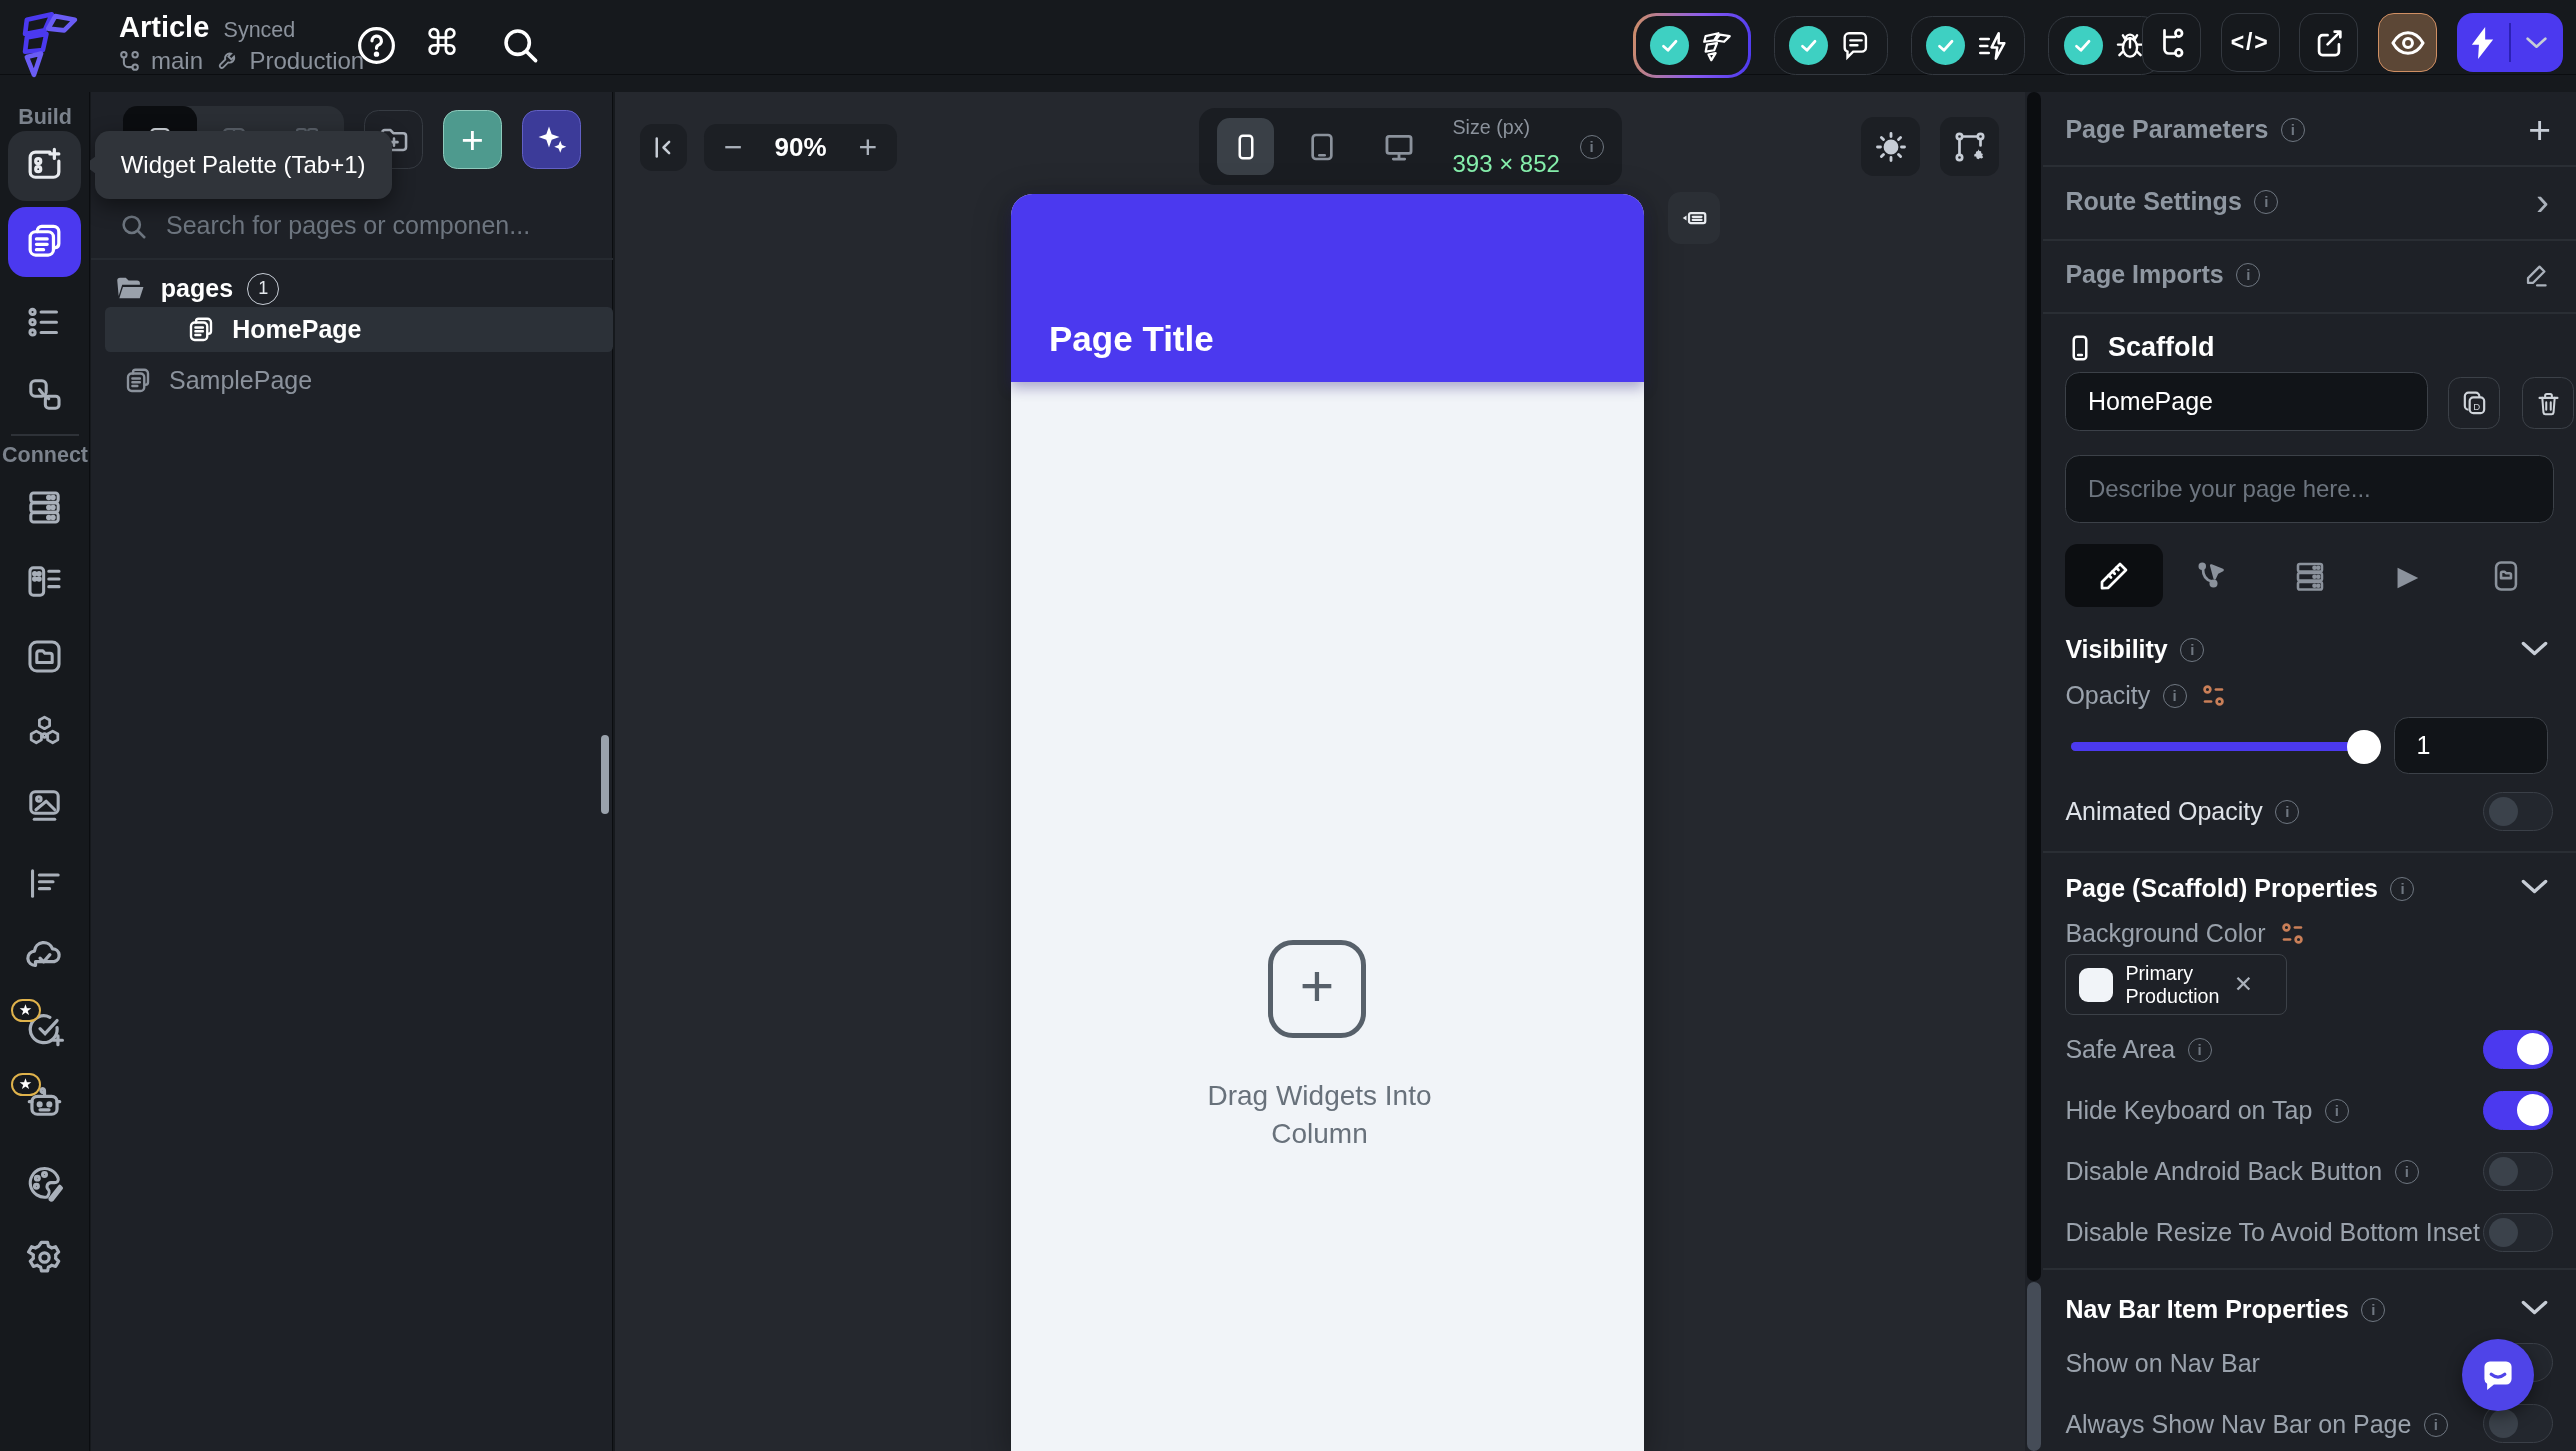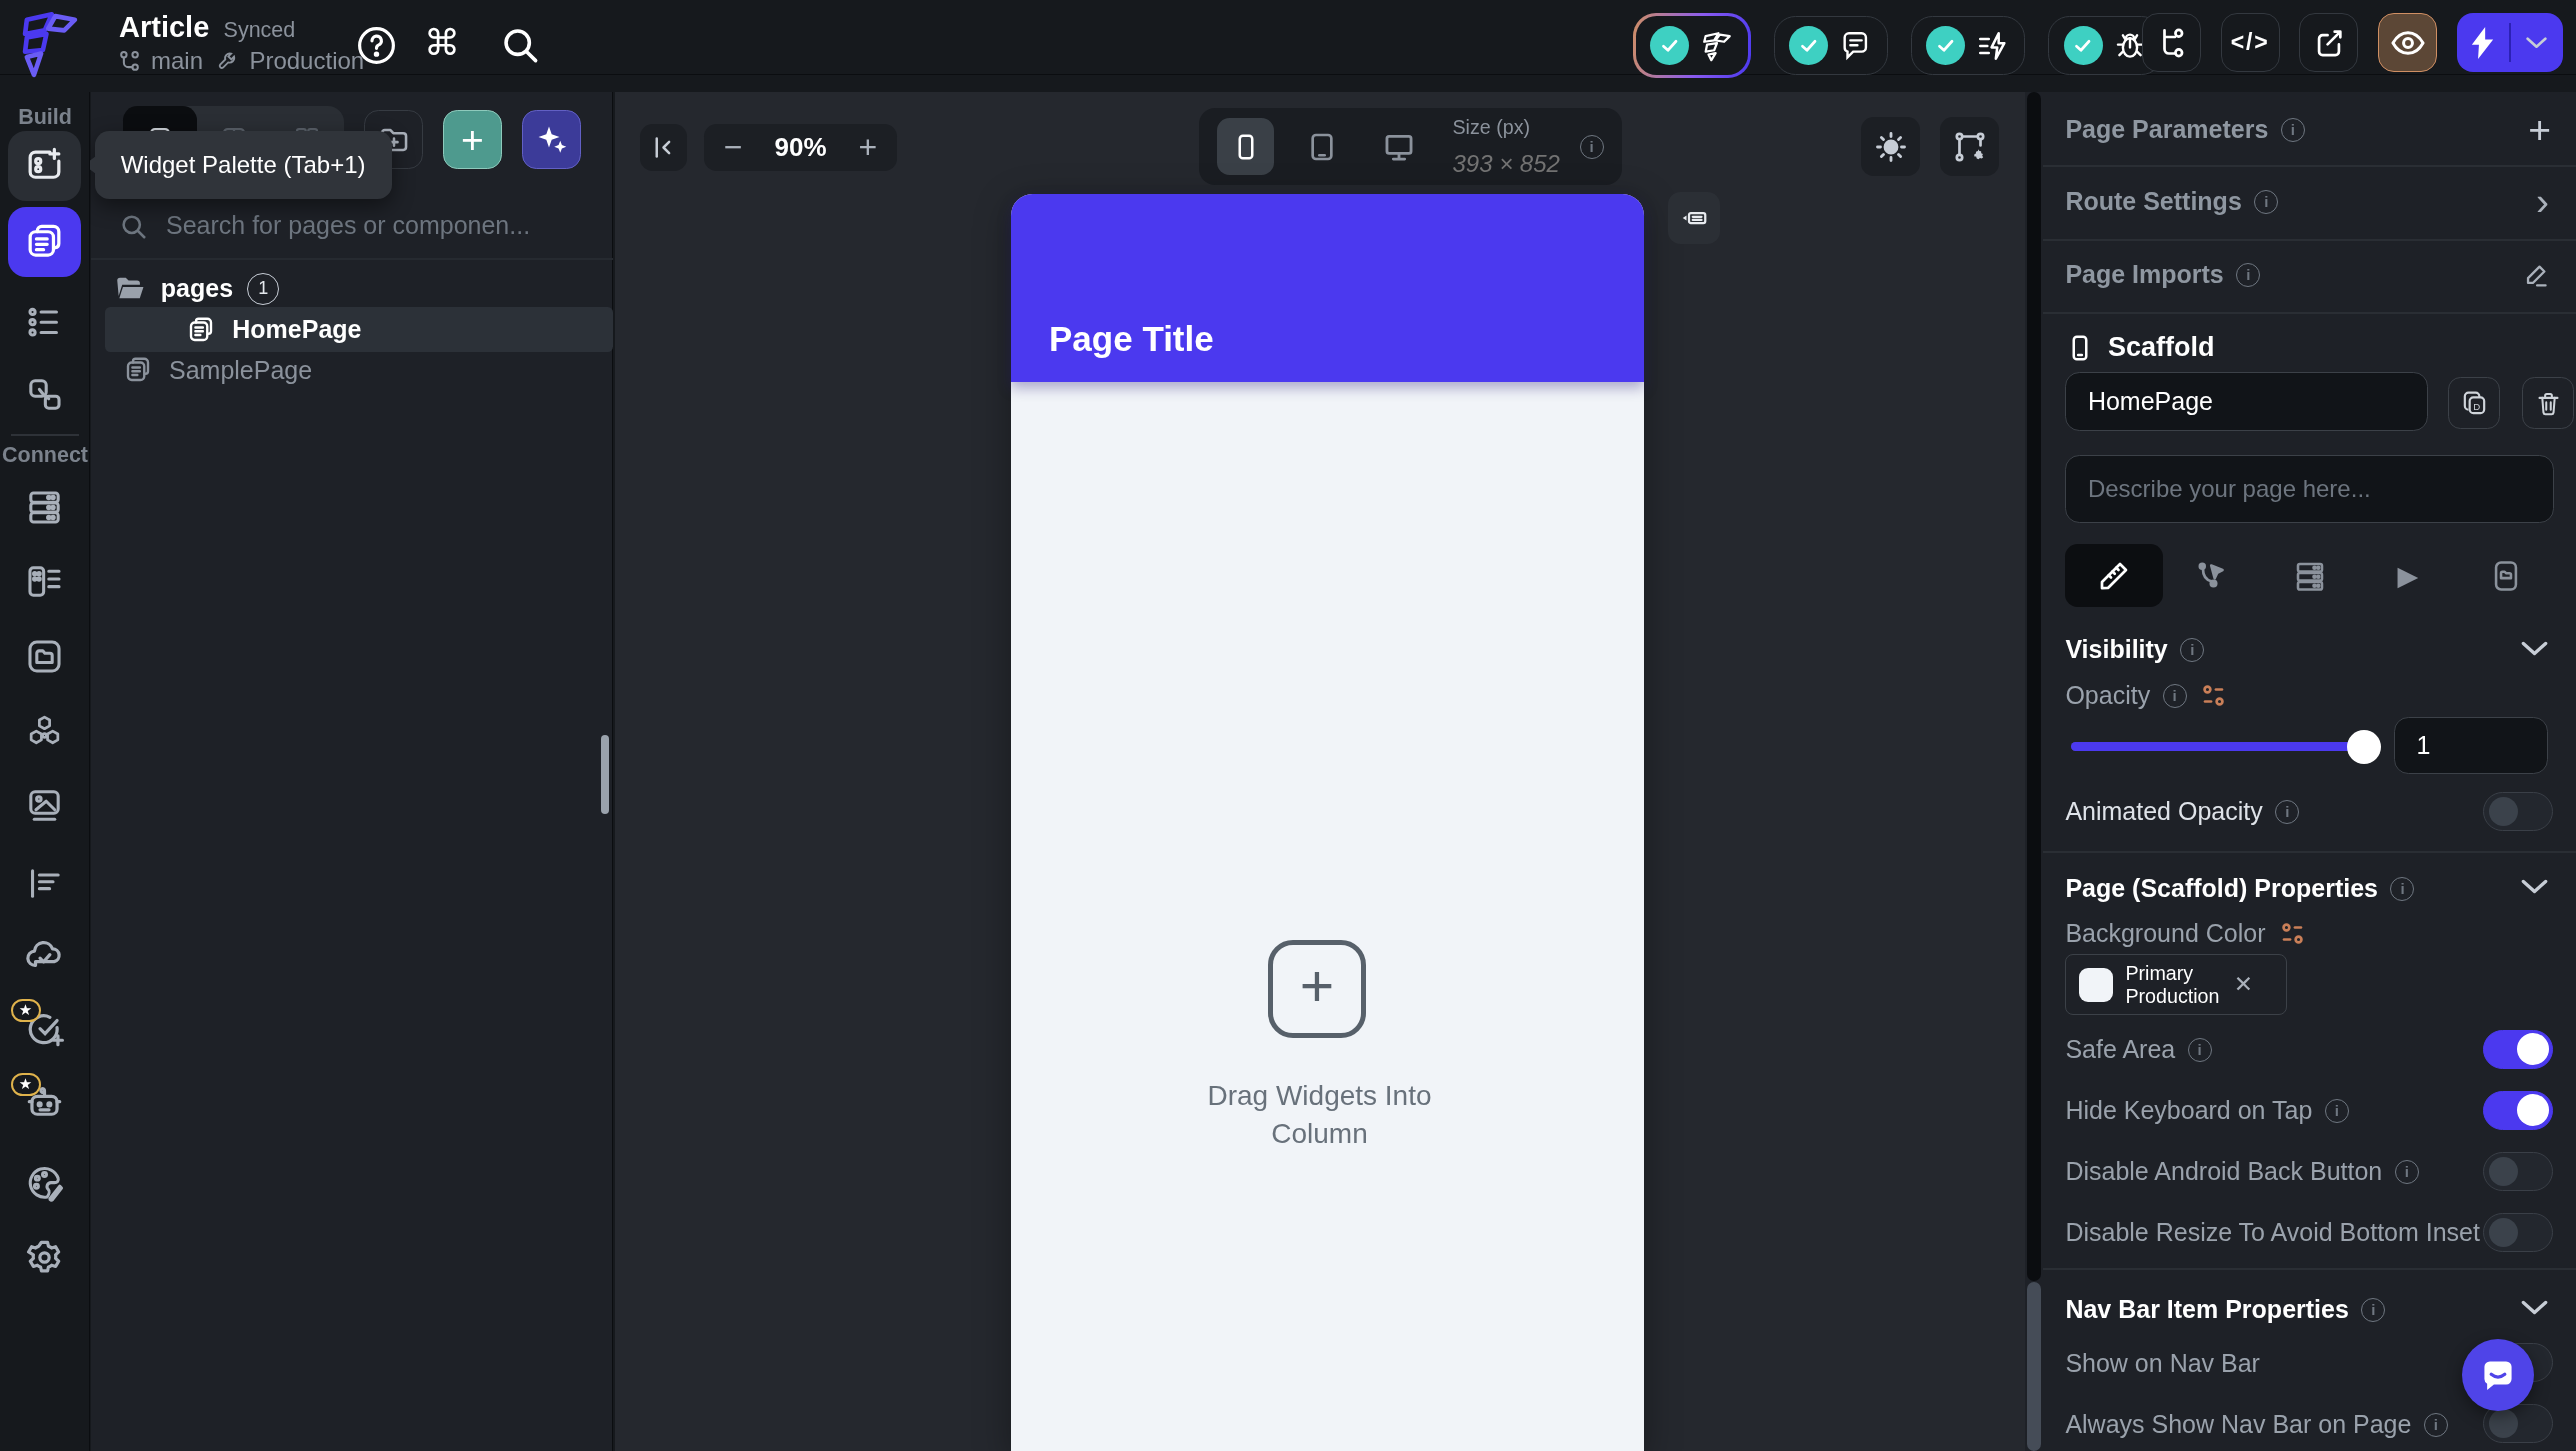--- a/index.html
+++ b/index.html
@@ -54,21 +54,21 @@
   
   #canvas{left:615px;top:92px;width:1410px;height:1360px;background:#25282e;}
   .cv-btn{background:#1c1f24;border-radius:12.5px;display:flex;align-items:center;justify-content:center;color:#c7cdd6;cursor:pointer;}
   .zoomctl{display:flex;align-items:center;justify-content:space-between;padding:0 19.7px;}
   .zoom-val{color:#fff;font-weight:bold;font-size:26px;}
   .zoom-pm{color:#aab1bb;font-size:32px;cursor:pointer;}
   .devsel{background:#1a1d22;border-radius:16px;display:flex;align-items:center;padding:0 18px;gap:19.7px;}
   .dev-tab{width:57px;height:57px;border-radius:12.5px;display:flex;align-items:center;justify-content:center;color:#8b929c;cursor:pointer;}
   .dev-tab.sel{background:#3a4047;color:#fff;}
   .size-lbl{font-size:19.7px;color:#8b929c;}
-  .size-val{font-size:24px;color:#737373;margin-top:11px;font-style:italic;}
+  .size-val{font-size:24px;color:#86efac;margin-top:11px;}
   .info-i{width:24px;height:24px;border:1.8px solid #6f7781;border-radius:50%;color:#6f7781;
      display:inline-flex;align-items:center;justify-content:center;font-size:15px;font-weight:bold;flex:none;}
   
   #phone{left:396px;top:102px;width:633px;height:1258px;background:#f1f4f8;border-radius:21.5px 21.5px 0 0;box-shadow:0 9px 36px rgba(0,0,0,.35);}
   #appbar{left:0;top:0;width:633px;height:188px;background:#4b39ef;border-radius:21.5px 21.5px 0 0;box-shadow:0 5.4px 12.5px rgba(40,30,120,.35);}
   .appbar-title{left:38px;bottom:23px;color:#fff;font-size:35px;font-weight:bold;}
   .plusbox{left:257px;top:746px;width:98px;height:98px;border:5.4px solid #57606a;border-radius:25px;display:flex;align-items:center;justify-content:center;color:#57606a;cursor:pointer;}
   .plusbox span{font-size:59px;font-weight:300;line-height:1;margin-top:-5.4px;}
   .drophint{left:107px;top:883px;width:403px;text-align:center;font-size:28px;line-height:38px;color:#68717b;}
   
@@ -499,21 +499,21 @@
     <span>
       <svg width="30" height="30" viewBox="0 0 24 24" fill="none" stroke="#fff" stroke-width="1.9" stroke-linecap="round">
           <rect x="4" y="6" width="13" height="14" rx="3"></rect>
           <path d="M7.5 10 h6 M7.5 13 h6 M7.5 16 h4"></path>
           <path d="M8 6 V5 a2 2 0 0 1 2-2 h7 a3 3 0 0 1 3 3 v7 a2 2 0 0 1-2 2"></path>
         </svg>
     </span>
     <span style="color:#fff;font-weight:bold;">HomePage</span>
   </div>
 
-  <div class="page-item abs" style="left:32px;top:250px;height:43px;align-items:flex-end;">
+  <div class="page-item abs" style="left:32px;top:267px;height:43px;">
     <span>
       <svg width="30" height="30" viewBox="0 0 24 24" fill="none" stroke="#8b929c" stroke-width="1.9" stroke-linecap="round">
           <rect x="4" y="6" width="13" height="14" rx="3"></rect>
           <path d="M7.5 10 h6 M7.5 13 h6 M7.5 16 h4"></path>
           <path d="M8 6 V5 a2 2 0 0 1 2-2 h7 a3 3 0 0 1 3 3 v7 a2 2 0 0 1-2 2"></path>
         </svg>
     </span>
     <span style="color:#8b929c;">SamplePage</span>
   </div>
 

